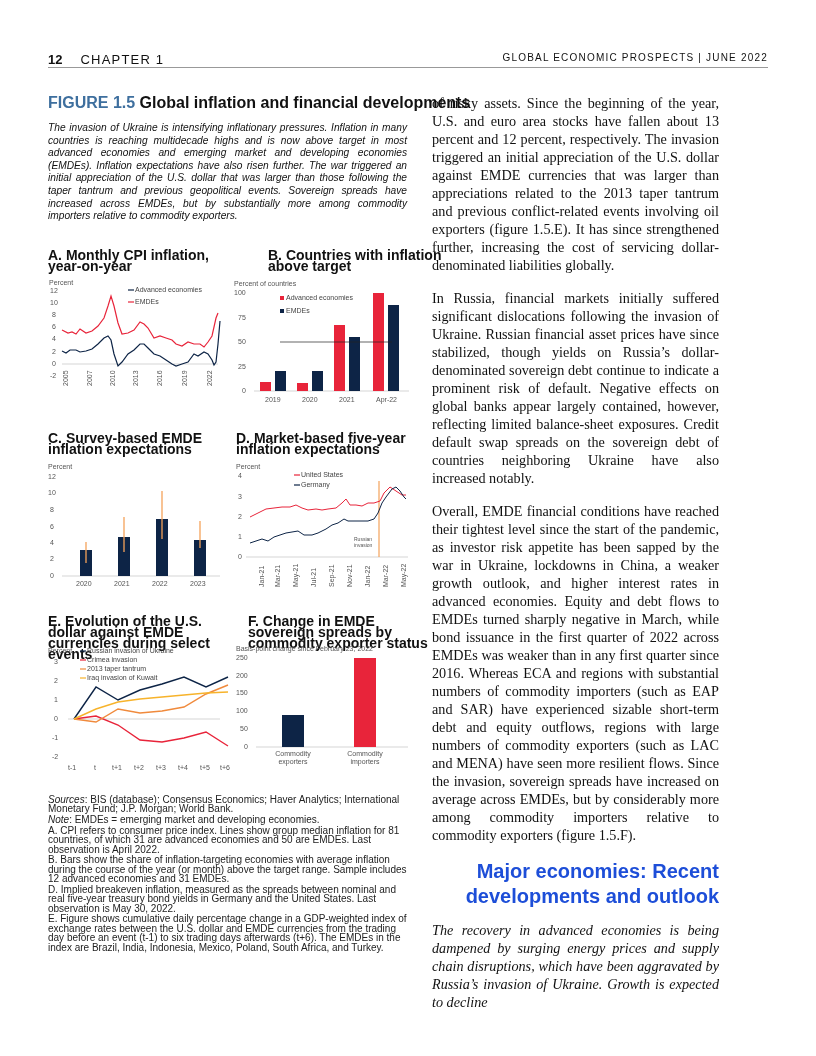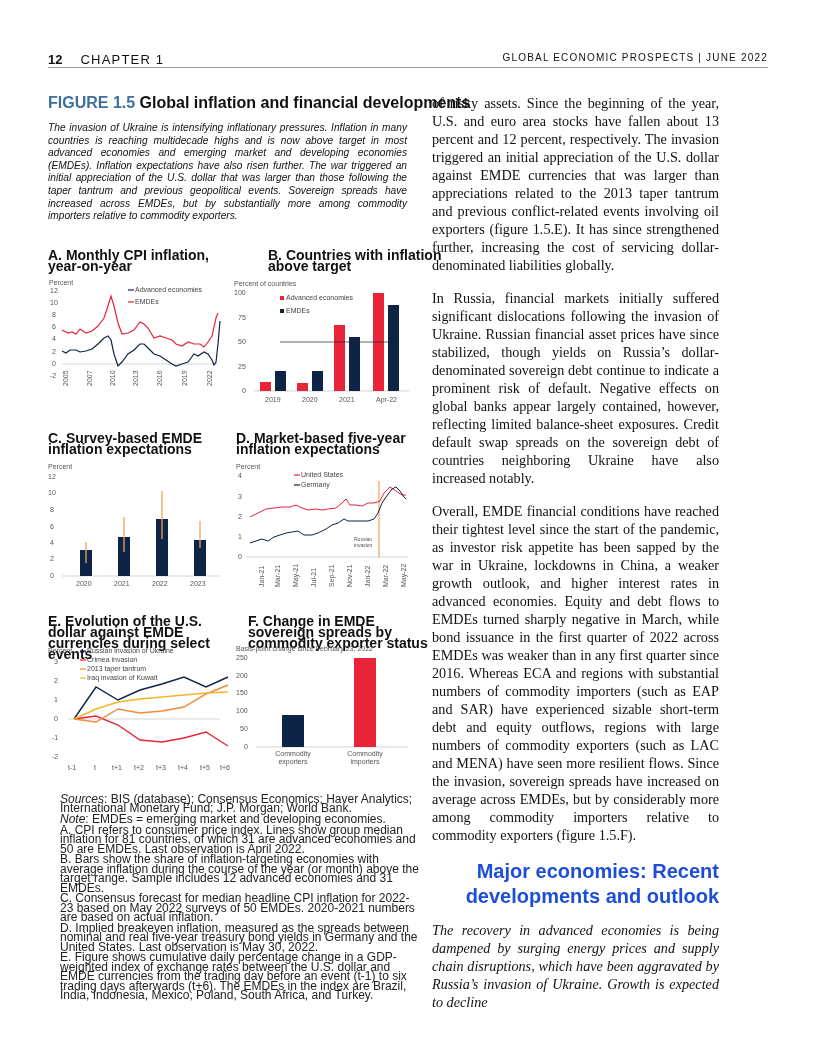--- a/index.html
+++ b/index.html
@@ -14,21 +14,21 @@
   .fig-title .num { color:#3e6f9e; }
   .fig-lead { font-size:10.2px; font-style:italic; line-height:12.6px; text-align:justify; margin:0; }
 
   .panel { position:absolute; width:180px; }
   .ptitle { font-size:14px; font-weight:bold; line-height:11px; }
   .chart { position:absolute; }
   .chart svg { display:block; overflow:visible; }
   .ax { font-size:7px; fill:#555; font-family:"Liberation Sans", sans-serif; }
   .lg { font-size:7px; fill:#444; font-family:"Liberation Sans", sans-serif; }
 
-  .notes { position:absolute; left:48px; top:795px; width:360px; font-size:12px; line-height:9.4px; color:#222;margin-left:12px; }
+  .notes { position:absolute; left:48px; top:795px; width:360px; font-size:10px; line-height:9.4px; color:#222; }
   .notes p { margin:0 0 1.3px 0; }
   .notes i { font-style:italic; }
 
   .right { position:absolute; left:432px; top:94px; width:287px; font-family:"Liberation Serif", serif; font-size:14.2px; line-height:18px; text-align:justify; color:#111; }
   .right p { margin:0 0 15px 0; }
   .section-h { font-family:"Liberation Sans", sans-serif; font-weight:bold; color:#1d4ed8; font-size:20px; line-height:25px; margin:8px 0 12px 0; text-align:right; }
   .right p.lead { font-style:italic; }
 </style>
 </head>
 <body>
@@ -266,21 +266,20 @@
       <text class="ax" x="129" y="118" text-anchor="middle">importers</text>
     </g>
   </svg>
 </div>
 
 <div class="notes">
   <p><i>Sources</i><span>: BIS (database); Consensus Economics; Haver Analytics; International Monetary Fund; J.P. Morgan; World Bank.</span></p>
   <p><i>Note</i><span>: EMDEs = emerging market and developing economies.</span></p>
   <p>A. CPI refers to consumer price index. Lines show group median inflation for 81 countries, of which 31 are advanced economies and 50 are EMDEs. Last observation is April 2022.</p>
   <p>B. Bars show the share of inflation-targeting economies with average inflation during the course of the year (or month) above the target range. Sample includes 12 advanced economies and 31 EMDEs.</p>
-  <p>C. Consensus forecast for median headline CPI inflation for 2022-23 based on May 2022 surveys of 50 EMDEs. 2020-2021 numbers are based on actual inflation.</p>
   <p>D. Implied breakeven inflation, measured as the spreads between nominal and real five-year treasury bond yields in Germany and the United States. Last observation is May 30, 2022.</p>
   <p>E. Figure shows cumulative daily percentage change in a GDP-weighted index of exchange rates between the U.S. dollar and EMDE currencies from the trading day before an event (t-1) to six trading days afterwards (t+6). The EMDEs in the index are Brazil, India, Indonesia, Mexico, Poland, South Africa, and Turkey.</p>
 </div>
 
 <div class="right">
   <p>of risky assets. Since the beginning of the year, U.S. and euro area stocks have fallen about 13 percent and 12 percent, respectively. The invasion triggered an initial appreciation of the U.S. dollar against EMDE currencies that was larger than appreciations related to the 2013 taper tantrum and previous conflict-related events involving oil exporters (figure 1.5.E). It has since strengthened further, increasing the cost of servicing dollar-denominated liabilities globally.</p>
   <p>In Russia, financial markets initially suffered significant dislocations following the invasion of Ukraine. Russian financial asset prices have since stabilized, though yields on Russia’s dollar-denominated sovereign debt continue to indicate a prominent risk of default. Negative effects on global banks appear largely contained, however, reflecting limited balance-sheet exposures. Credit default swap spreads on the sovereign debt of countries neighboring Ukraine have also increased notably.</p>
   <p>Overall, EMDE financial conditions have reached their tightest level since the start of the pandemic, as investor risk appetite has been sapped by the war in Ukraine, lockdowns in China, a weaker growth outlook, and higher interest rates in advanced economies. Equity and debt flows to EMDEs turned sharply negative in March, while bond issuance in the first quarter of 2022 across EMDEs was weaker than in any first quarter since 2016. Whereas ECA and regions with substantial numbers of commodity importers (such as EAP and SAR) have experienced sizable short-term debt and equity outflows, regions with large numbers of commodity exporters (such as LAC and MENA) have seen more resilient flows. Since the invasion, sovereign spreads have increased on average across EMDEs, but by considerably more among commodity importers relative to commodity exporters (figure 1.5.F).</p>
   <div class="section-h">Major economies: Recent developments and outlook</div>
   <p class="lead">The recovery in advanced economies is being dampened by surging energy prices and supply chain disruptions, which have been aggravated by Russia’s invasion of Ukraine. Growth is expected to decline</p>

